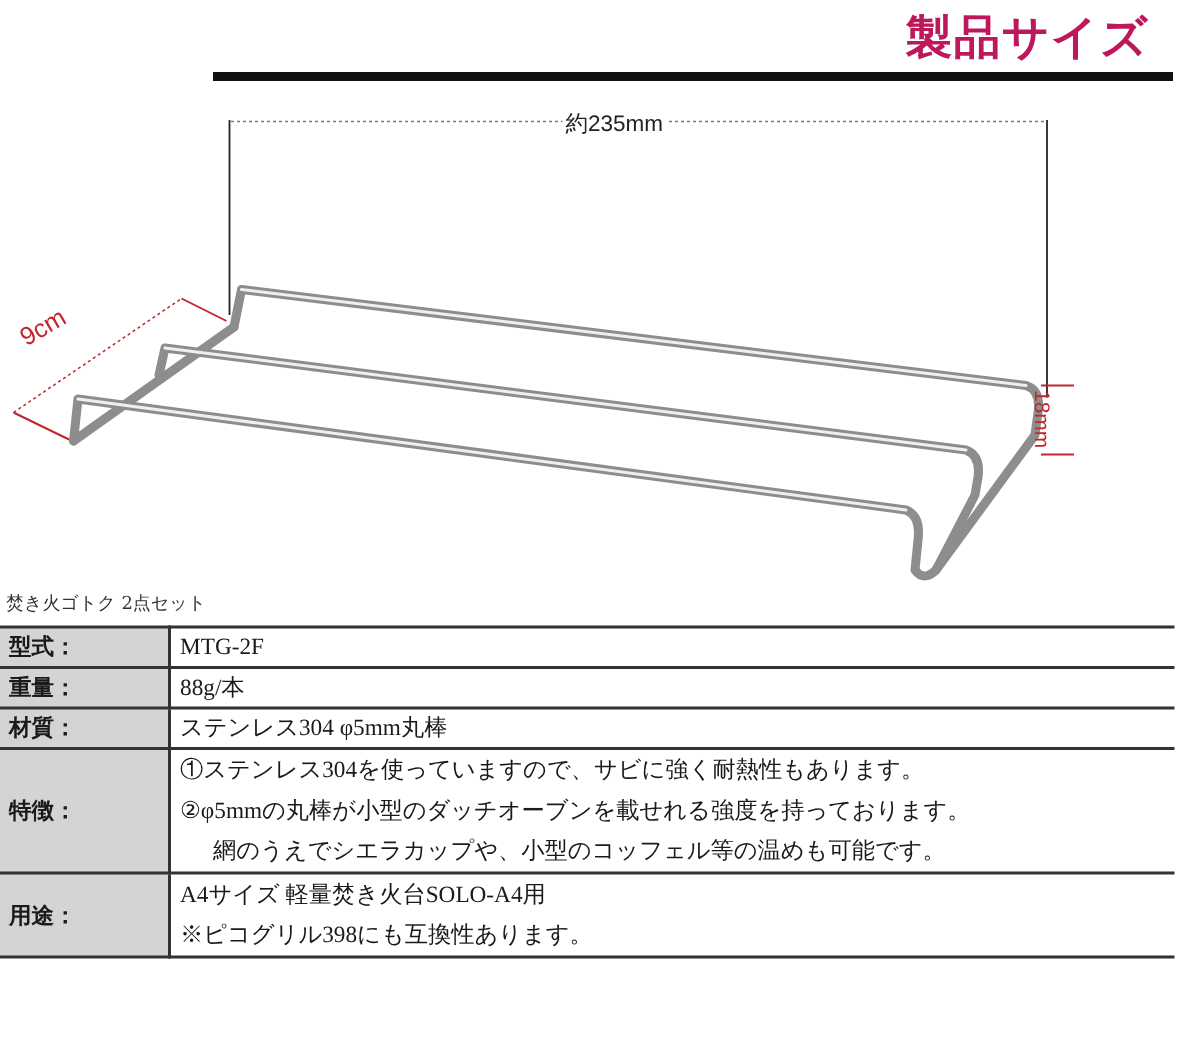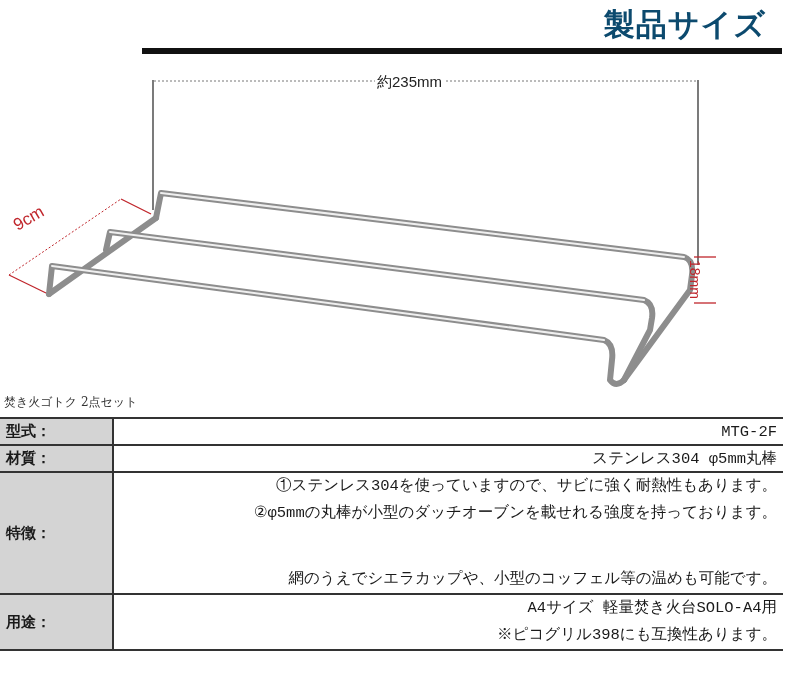--- a/index.html
+++ b/index.html
@@ -1,39 +1,39 @@
 <!DOCTYPE html>
 <html><head>
 <meta charset="utf-8">
 <style>
   html, body { margin:0; padding:0; background:#ffffff; }
   body { width:790px; height:700px; position:relative; overflow:hidden;
          font-family:"DejaVu Sans", "Liberation Sans", sans-serif; color:#1a1a1a; }
   .title { position:absolute; right:24px; top:4px; font-size:31px; font-weight:bold;
-           color:#0c4a6e; letter-spacing:1px; }
+           color:#be185d; letter-spacing:1px; }
   .title-bar { position:absolute; left:142px; top:48px; width:640px; height:6px; background:#111; }
 
   .diagram { position:absolute; left:4px; top:60px; width:786px; height:330px; }
   .dim-label { position:absolute; font-family:"Liberation Sans", sans-serif; font-size:15px; color:#222; background:#fff; padding:0 2px; }
   .dim-top { left:371px; top:13px; }
   .dim-red { color:#c0262c; position:absolute; font-family:"Liberation Sans", sans-serif; font-size:17px; }
   .dim-9cm { left:6px; top:158px; transform:rotate(-30deg); transform-origin:left top; }
   .dim-18 { left:699px; top:200px; transform:rotate(90deg); transform-origin:left top; font-size:14px; }
 
   .caption { position:absolute; left:4px; top:394px; font-family:"DejaVu Serif", serif; font-size:12px; color:#333; }
 
   table.spec { position:absolute; left:0; top:417px; width:783px; border-collapse:collapse; }
   table.spec td { border-top:2px solid #333; border-bottom:2px solid #333; padding:0 6px; font-size:15px; vertical-align:middle; }
   table.spec td.k { width:100px; background:#d4d4d4; font-weight:bold; font-size:15px; border-right:2px solid #333; }
-  table.spec td.v { font-family:Liberation Mono, monospace; font-size:15.5px;text-align:right; }
+  table.spec td.v { font-family:Liberation Serif, serif; font-size:15.5px; }
   tr.r1 td { height:25px; }
   tr.r3 td { height:81px; }
   tr.r2 td { height:48px; }
   .line { display:block; line-height:27px; white-space:nowrap; }
-  .indent { padding-left:22px;margin-top:39px; }
+  .indent { padding-left:22px; }
 </style>
 </head>
 <body>
 
 <div class="title">製品サイズ</div>
 <div class="title-bar"></div>
 
 <div class="diagram">
   <svg width="790" height="330" viewBox="0 60 790 330">
 
@@ -74,20 +74,24 @@
 
 <div class="caption">焚き火ゴトク 2点セット</div>
 
 <table class="spec">
   <tbody>
       <tr class="r1">
     <td class="k">型式：</td>
     <td class="v">MTG-2F</td>
   </tr>
   <tr class="r1">
+    <td class="k">重量：</td>
+    <td class="v">88g/本</td>
+  </tr>
+  <tr class="r1">
     <td class="k">材質：</td>
     <td class="v">ステンレス304 φ5mm丸棒</td>
   </tr>
   <tr class="r3">
     <td class="k">特徴：</td>
     <td class="v">
       <span class="line">①ステンレス304を使っていますので、サビに強く耐熱性もあります。</span>
       <span class="line">②φ5mmの丸棒が小型のダッチオーブンを載せれる強度を持っております。</span>
       <span class="line indent">網のうえでシエラカップや、小型のコッフェル等の温めも可能です。</span>
     </td>

